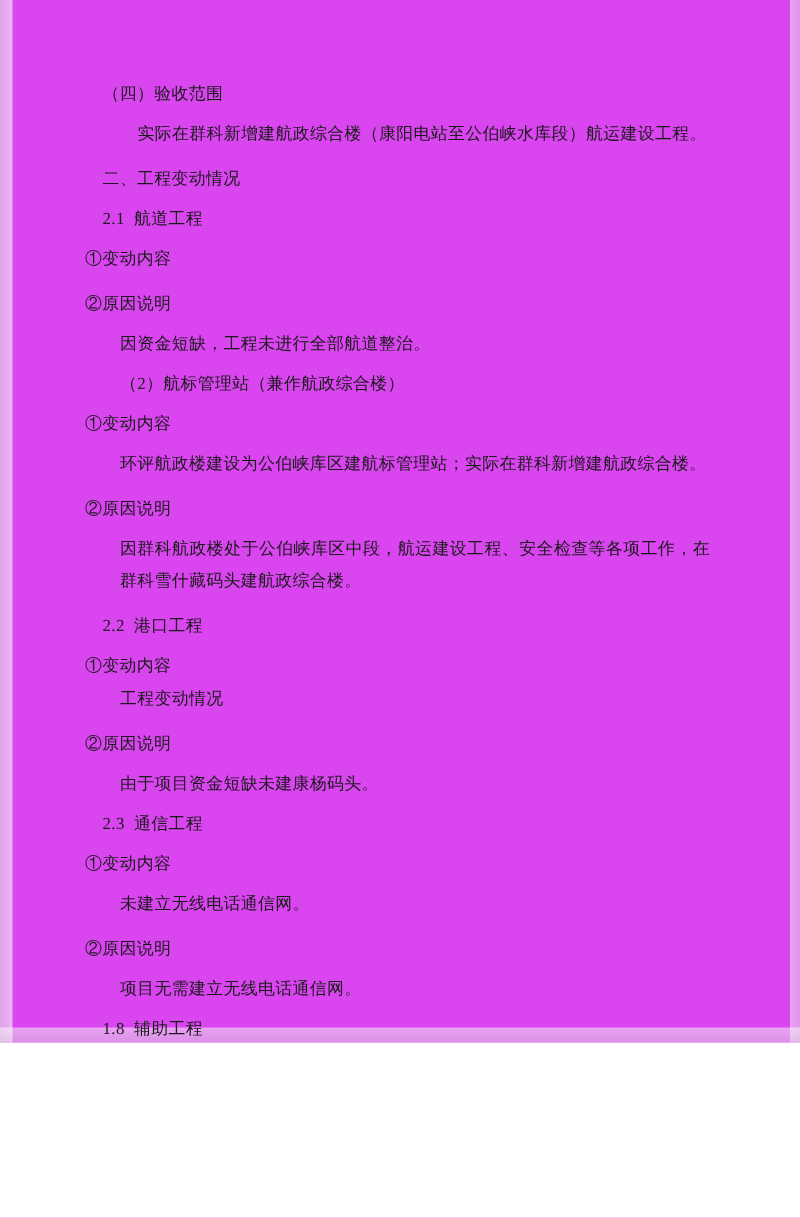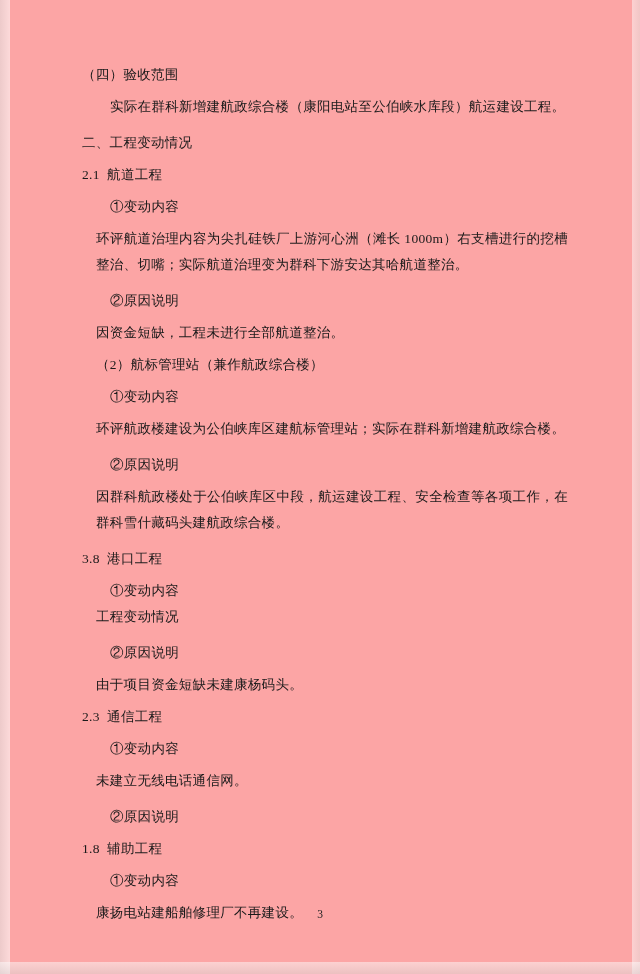--- a/index.html
+++ b/index.html
@@ -9,41 +9,41 @@
   }
   body {
     width: 640px;
     height: 974px;
     font-family: "Liberation Serif", "DejaVu Serif", serif;
     color: #1a1a1a;
   }
   .page {
     position: relative;
     width: 640px;
-    height: 974px;
+    height: 834px;
     box-sizing: border-box;
-    background: #fca5a5;
+    background: #d946ef;
     overflow: hidden;
   }
   .content {
     position: absolute;
     left: 68px;
     top: 62px;
     width: 500px;
   }
   .line {
     font-size: 13.5px;
     line-height: 26px;
     letter-spacing: 0.3px;
     white-space: pre-wrap;
     word-break: break-all;
   }
   .indent-1 { margin-left: 14px; }
   .indent-2 { margin-left: 28px; }
-  .indent-3 { margin-left: 42px; }
+  .indent-3 { }
   .para {
     text-align: justify;
     text-justify: inter-ideograph;
   }
   .para-first { text-indent: 28px; }
   .gap-sm { margin-top: 6px; }
   .gap-md { margin-top: 10px; }
   .bold { font-weight: normal; }
   .page-number {
     position: absolute;
@@ -83,36 +83,36 @@
   <div class="scan-edge-left"></div>
   <div class="scan-edge-right"></div>
   <div class="scan-edge-bottom"></div>
 
   <div class="content" id="doc-body">
       <div class="line indent-1">（四）验收范围</div>
       <div class="line indent-1 para para-first gap-sm">实际在群科新增建航政综合楼（康阳电站至公伯峡水库段）航运建设工程。</div>
       <div class="line indent-1 bold gap-md">二、工程变动情况</div>
       <div class="line indent-1 bold gap-sm">2.1  航道工程</div>
       <div class="line indent-3 gap-sm">①变动内容</div>
-      <div class="line indent-2 para gap-sm">环评航道治理内容为尖扎硅铁厂上游河心洲（滩长 1000m）右支槽进行的挖槽整治、切嘴；实际航道治理变为群科下游安达其哈航道整治。</div>
       <div class="line indent-3 gap-md">②原因说明</div>
       <div class="line indent-2 para gap-sm">因资金短缺，工程未进行全部航道整治。</div>
       <div class="line indent-2 gap-sm">（2）航标管理站（兼作航政综合楼）</div>
       <div class="line indent-3 gap-sm">①变动内容</div>
       <div class="line indent-2 para gap-sm">环评航政楼建设为公伯峡库区建航标管理站；实际在群科新增建航政综合楼。</div>
       <div class="line indent-3 gap-md">②原因说明</div>
       <div class="line indent-2 para gap-sm">因群科航政楼处于公伯峡库区中段，航运建设工程、安全检查等各项工作，在群科雪什藏码头建航政综合楼。</div>
-      <div class="line indent-1 bold gap-md">3.8  港口工程</div>
+      <div class="line indent-1 bold gap-md">2.2  港口工程</div>
       <div class="line indent-3 gap-sm">①变动内容</div>
       <div class="line indent-2 para">工程变动情况</div>
       <div class="line indent-3 gap-md">②原因说明</div>
       <div class="line indent-2 para gap-sm">由于项目资金短缺未建康杨码头。</div>
       <div class="line indent-1 bold gap-sm">2.3  通信工程</div>
       <div class="line indent-3 gap-sm">①变动内容</div>
       <div class="line indent-2 para gap-sm">未建立无线电话通信网。</div>
       <div class="line indent-3 gap-md">②原因说明</div>
+      <div class="line indent-2 para gap-sm">项目无需建立无线电话通信网。</div>
       <div class="line indent-1 bold gap-sm">1.8  辅助工程</div>
       <div class="line indent-3 gap-sm">①变动内容</div>
       <div class="line indent-2 para gap-sm">康扬电站建船舶修理厂不再建设。</div>
     </div>
 
   <div class="page-number">3</div>
 </div>
 
 </body></html>

